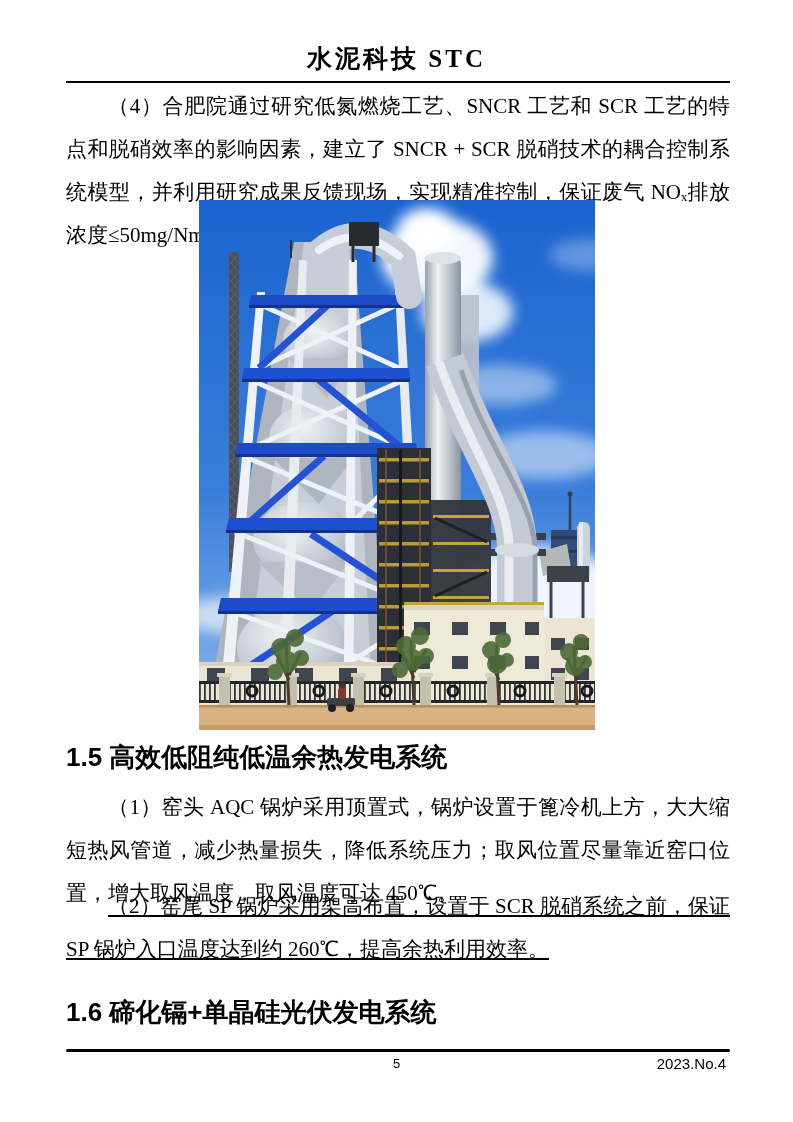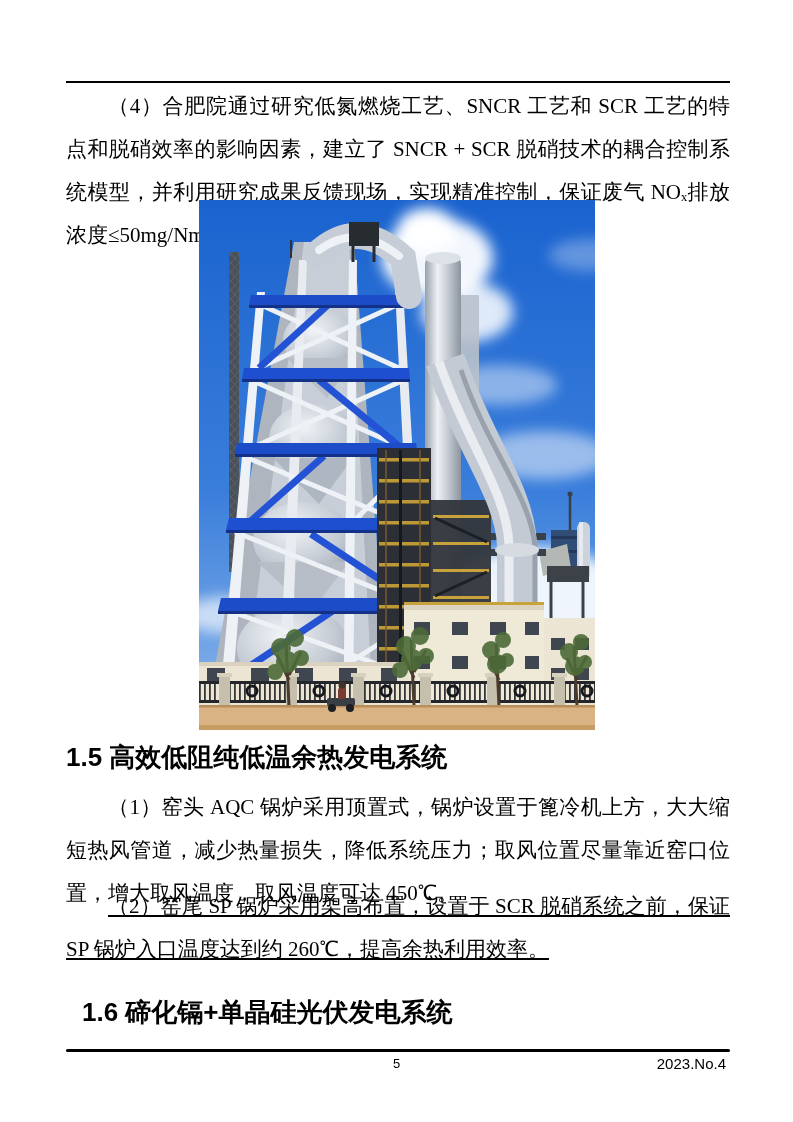--- a/index.html
+++ b/index.html
@@ -26,21 +26,21 @@
   #para4 { top:85px; }
   #para1 { top:786px; }
   #para2 { top:885px;text-decoration:underline; }
   #para3 { top:957px; }
   .section-heading {
     position:absolute; left:66px; margin:0;
     font-family:"Liberation Sans", sans-serif;
     font-size:26px; font-weight:bold; line-height:26px;
   }
   #h15 { top:744px; }
-  #h16 { top:999px;margin-left:16px; }
+  #h16 { top:999px; }
   .figure {
     position:absolute; left:199px; top:200px; width:396px; height:530px;
   }
   .figure svg { display:block; width:396px; height:530px; }
   .footer-rule {
     position:absolute; top:1049px; left:66px; width:664px; height:3px;
     background:#000; border-radius:2px;
   }
   .footer-page {
     position:absolute; top:1056px; left:0; width:100%;
@@ -49,20 +49,21 @@
   .footer-issue {
     position:absolute; top:1055px; right:67px;
     font-family:"Liberation Sans", sans-serif; font-size:15px;
   }
 </style>
 </head>
 <body>
 
 <div class="page">
 
+  <div class="header-title">水泥科技 STC</div>
   <div class="header-rule"></div>
 
   <p class="para" id="para4">（4）合肥院通过研究低氮燃烧工艺、SNCR 工艺和 SCR 工艺的特点和脱硝效率的影响因素，建立了 SNCR + SCR 脱硝技术的耦合控制系统模型，并利用研究成果反馈现场，实现精准控制，保证废气 NOₓ排放浓度≤50mg/Nm³。</p>
 
   <div class="figure">
     <svg viewBox="0 0 396 530" role="img" aria-label="水泥熟料生产线窑尾预热器塔现场照片：蓝白钢结构框架、银色旋风筒与大型烟道管道、SCR脱硝系统脚手架，底部为米色厂房、围栏与树木，背景为蓝天白云">
       <defs>
         <linearGradient id="sky" x1="0" y1="0" x2="0" y2="1">
           <stop offset="0" stop-color="#1a63cf"></stop>
           <stop offset="0.55" stop-color="#3a7edb"></stop>

